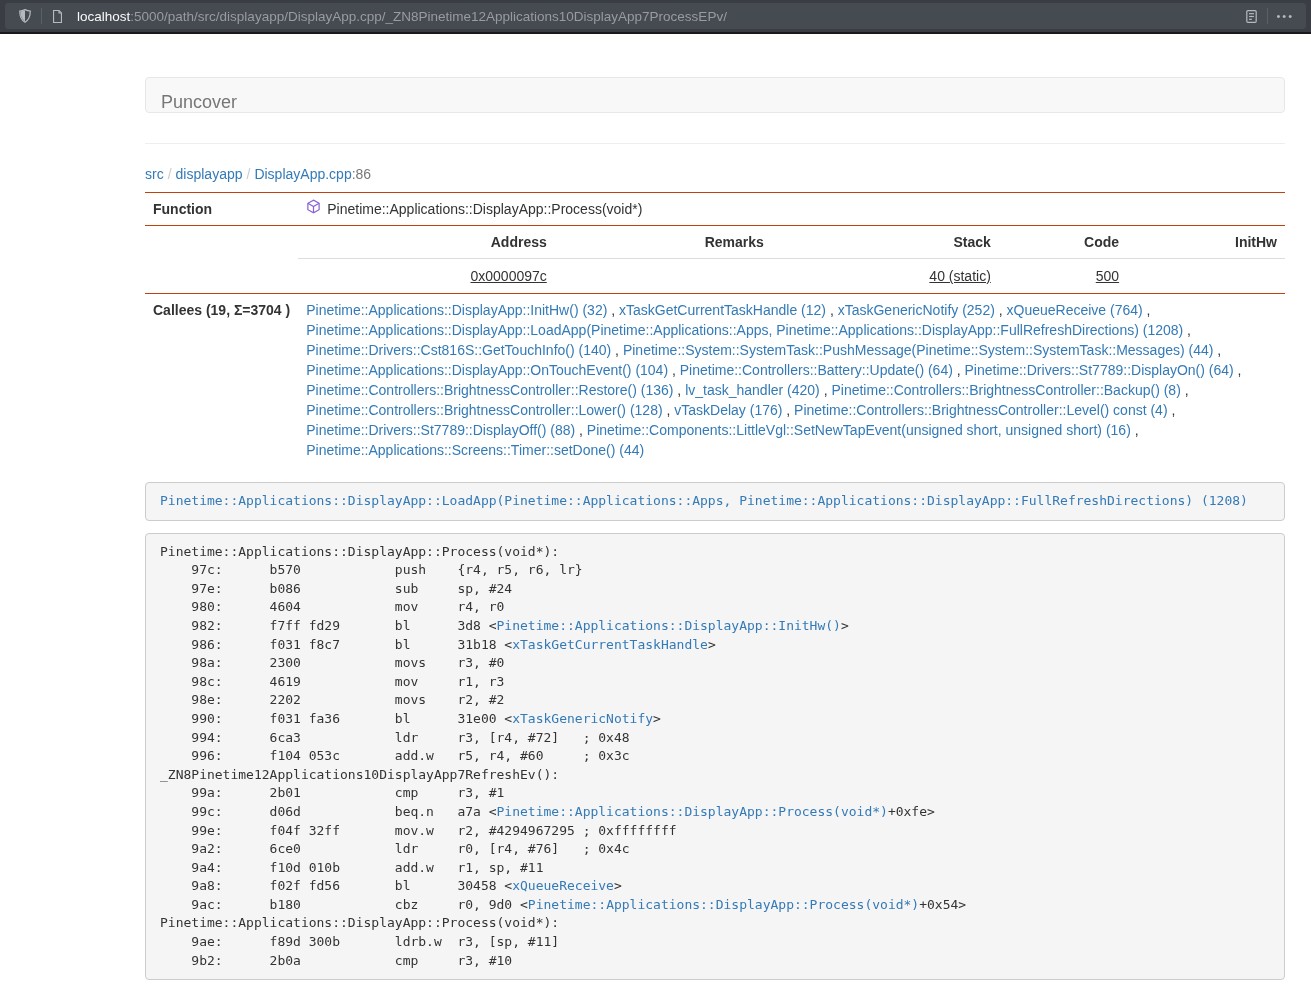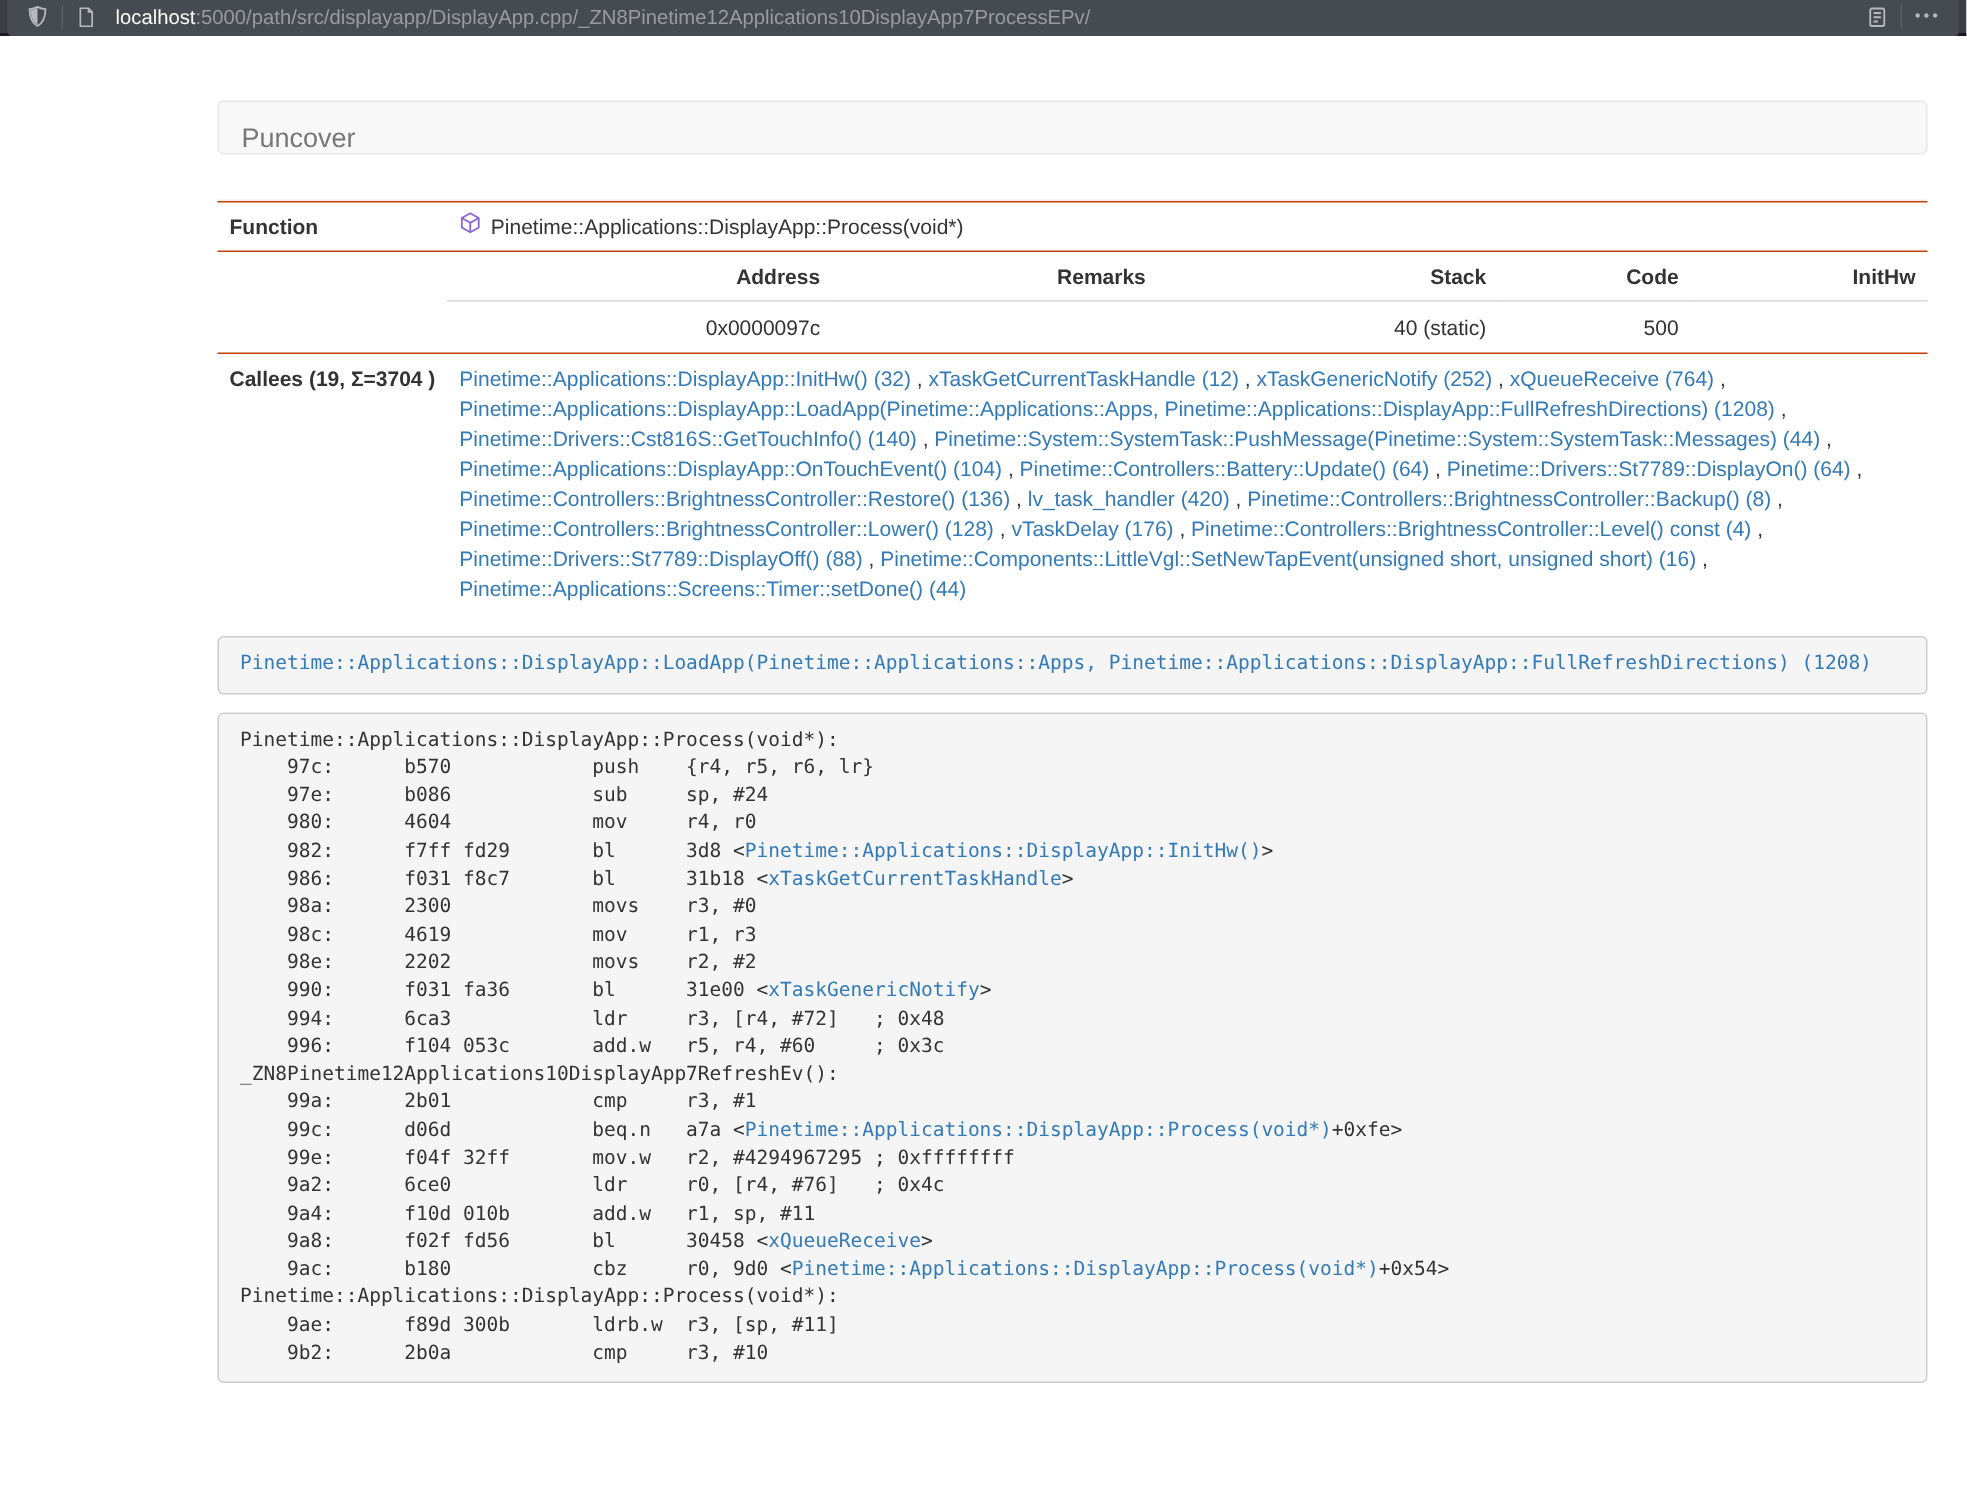--- a/index.html
+++ b/index.html
@@ -3,21 +3,21 @@
 <meta charset="utf-8">
 <style>
   * { box-sizing: border-box; }
   html, body { margin:0; padding:0; }
   body {
     width:1311px; height:998px; overflow:hidden; background:#fff;
     font-family:"Liberation Sans", sans-serif; font-size:14px; color:#333;
   }
   
   .browser-bar {
-    height:24px; background:#3a3d44; border-bottom:2px solid #191a1e;
+    height:34px; background:#3a3d44; border-bottom:2px solid #191a1e;
     display:flex; align-items:center; padding:0 5px;
   }
   .url-bar {
     flex:1; height:26px; background:#464a51; border-radius:3px;
     display:flex; align-items:center; padding:0 6px; color:#b6b9bf;
   }
   .chip { display:flex; align-items:center; justify-content:center; padding:0 6px; height:26px; }
   .vsep { width:1px; height:16px; background:#5c6066; margin:0 2px; }
   .url-text { margin-left:6px; font-size:13.5px; white-space:nowrap; overflow:hidden; flex:1; }
   .url-host { color:#f9f9fa; }
@@ -39,21 +39,21 @@
   table.main { width:100%; border-collapse:collapse; font-size:14px; }
   table.main > tbody > tr > th,
   table.main > tbody > tr > td {
     border-top:1px solid #c2410c; padding:6px 8px; text-align:left; vertical-align:top; line-height:20px;
   }
   table.main > tbody > tr > th { width:147px; font-weight:bold; white-space:nowrap; }
   .sym-cell { display:flex; align-items:center; gap:6px; }
   table.nested { width:100%; border-collapse:collapse; }
   table.nested th, table.nested td { padding:6px 8px; text-align:right; line-height:20px; }
   table.nested thead th { font-weight:bold; border-bottom:1px solid #ddd; }
-  table.nested tbody td { padding-top:7px; padding-bottom:7px; }
+  table.nested tbody td { padding-top:7px; padding-bottom:7px;text-decoration:underline; }
   .callees { line-height:20px; }
   
   .pre-box {
     background:#f5f5f5; border:1px solid #ccc; border-radius:4px;
     padding:9px 14px; font-family:"DejaVu Sans Mono", monospace;
     font-size:13px; line-height:18.6px; color:#333; white-space:pre;
     overflow:hidden;
   }
   .highlight-box { margin-top:16px; }
   .code-box { margin-top:12px; }
@@ -91,20 +91,23 @@
 </div>
 
 <div class="container">
 
   <div class="navbar">
     <span class="navbar-brand">Puncover</span>
   </div>
 
   <hr class="rule">
 
+  <div class="breadcrumb">
+    <a class="lnk" href="#">src</a><span class="sep">/</span><a class="lnk" href="#">displayapp</a><span class="sep">/</span><a class="lnk" href="#">DisplayApp.cpp</a><span class="lineno">:86</span>
+  </div>
 
   <table class="main">
     <tbody>
       <tr>
         <th>Function</th>
         <td>
           <span class="sym-cell">
             <span>
               <svg width="15" height="15" viewBox="0 0 16 16" fill="none" stroke="#8a63d2" stroke-width="1.3">
                 <path d="M8 1.2 L14 4.6 V11.4 L8 14.8 L2 11.4 V4.6 Z"></path>

